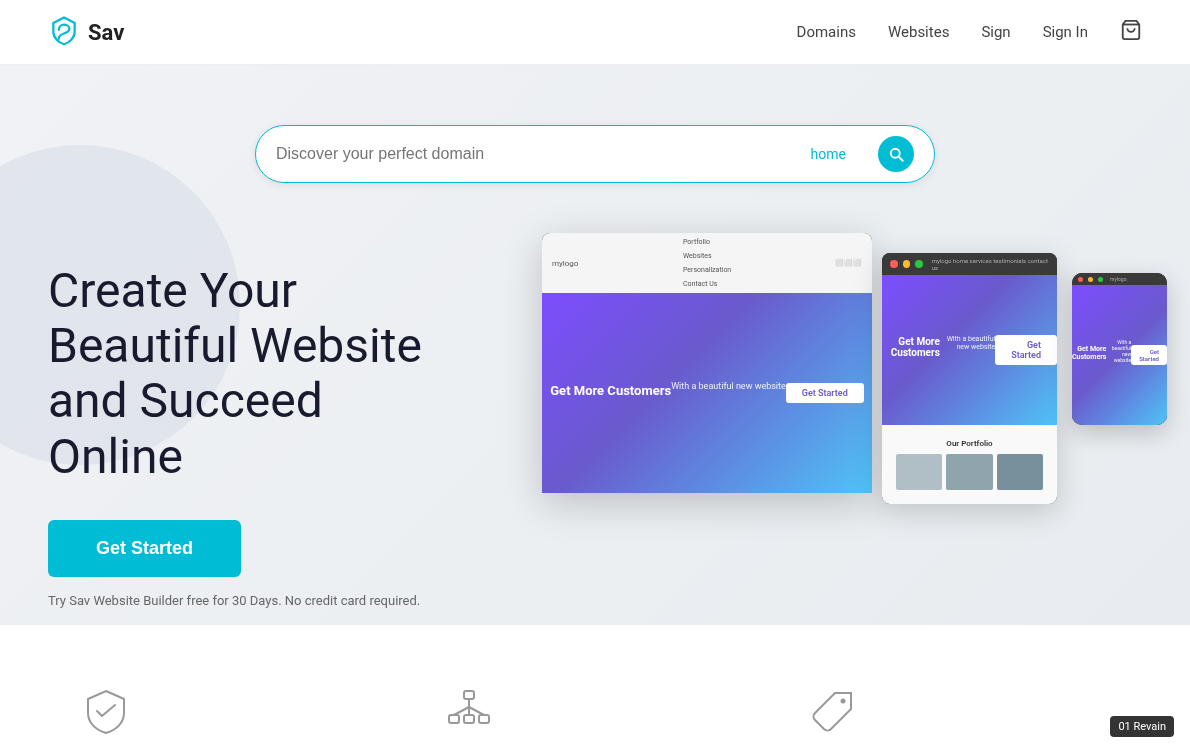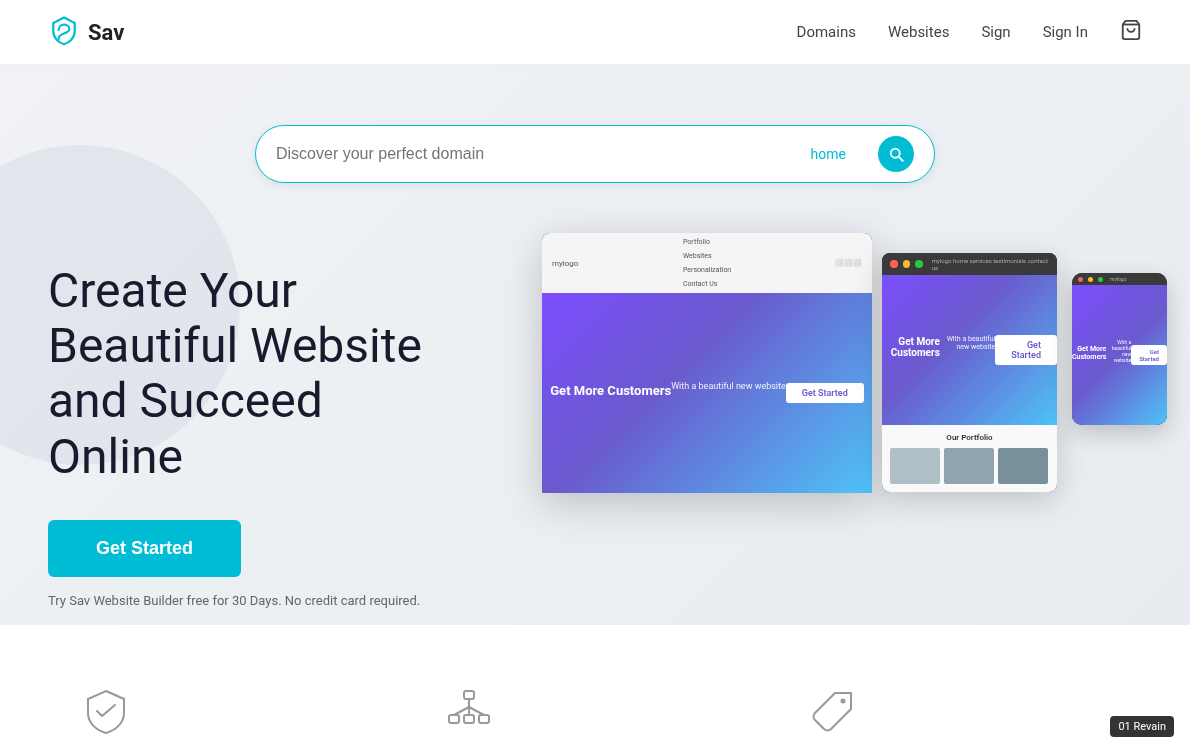--- a/index.html
+++ b/index.html
@@ -118,21 +118,21 @@
       position: absolute; left: 340px; top: 20px;
       width: 175px; background: #2d2d2d;
       border-radius: 8px; overflow: hidden;
       box-shadow: 0 8px 30px rgba(0,0,0,0.18);
     }
     .device-tablet .device-titlebar { padding: 4px 8px; }
     .device-tablet .device-screen { height: 150px; }
     .device-tablet .mock-title { font-size: 10px; }
     .device-tablet .mock-sub { font-size: 7px; }
     .tablet-portfolio {
-      background: #f9f9f9; padding: 8px;
+      background: #f9f9f9; padding: 14px;
     }
     .portfolio-label { font-size: 8px; color: #333; font-weight: 600; margin-bottom: 6px; text-align: center; }
     .portfolio-grid { display: flex; gap: 4px; }
     .portfolio-thumb {
       width: 50px; height: 36px; border-radius: 2px;
       background: #ccc;
     }
     .p1 { background: #b0bec5; }
     .p2 { background: #90a4ae; }
     .p3 { background: #78909c; }

